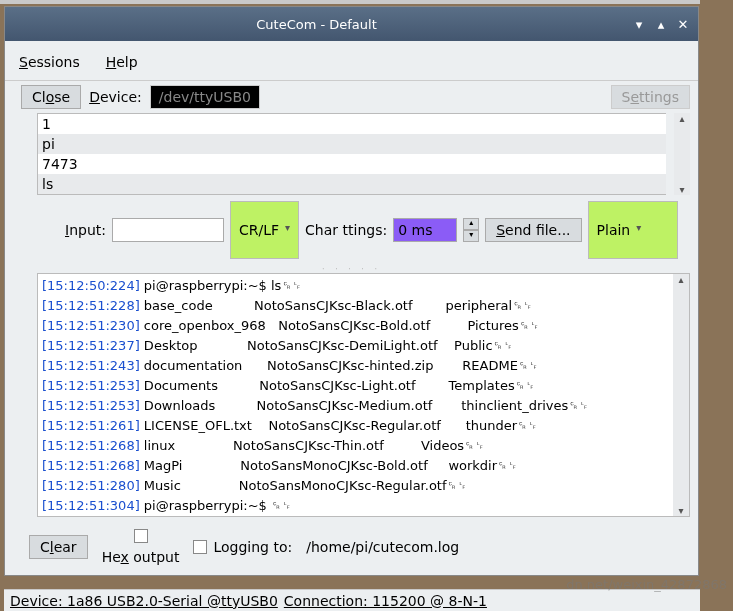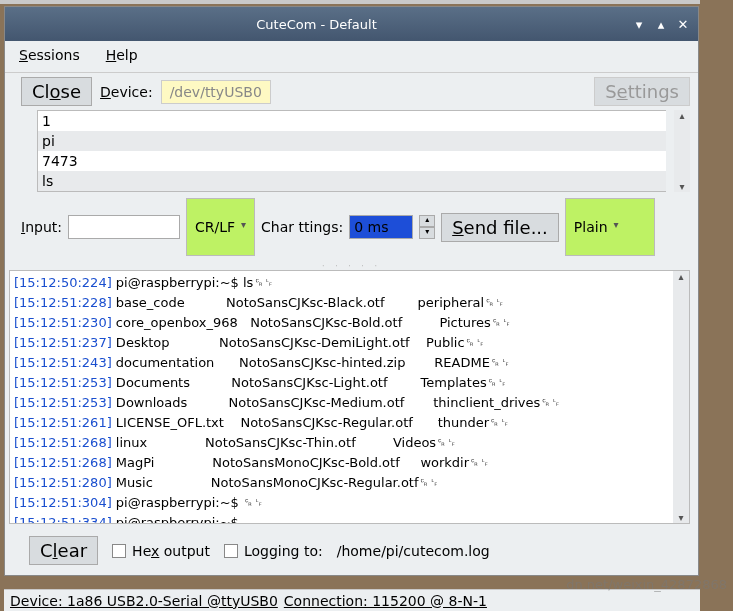--- a/index.html
+++ b/index.html
@@ -2,43 +2,43 @@
 <html><head>
   <meta charset="utf-8">
   <style>
     * { box-sizing: border-box; margin: 0; padding: 0; font-family: "DejaVu Sans", "Liberation Sans", sans-serif; }
     body { background: #8a7358; width: 733px; height: 611px; overflow: hidden; position: relative; }
     .window { position: absolute; left: 4px; top: 6px; width: 695px; height: 570px; background: #eceff1; border: 1px solid #888; display: flex; flex-direction: column; }
     .titlebar { background: #3c5a7a; background: linear-gradient(#5a6f87, #43566f); color: #fff; height: 34px; display: flex; align-items: center; font-size: 13px; }
     .titlebar .title { flex: 1; text-align: center; }
     .titlebar .wbtn { width: 22px; height: 18px; display: flex; align-items: center; justify-content: center; color: #fff; cursor: pointer; }
     .titlebar .wbtns { display: flex; padding-right: 4px; }
-    .menubar { height: 32px; display: flex; align-items: flex-start; padding: 4px 10px 2px 10px; font-size: 14px; gap: 18px; border-bottom: 1px solid #ccc; }
+    .menubar { height: 40px; display: flex; align-items: center; padding: 4px 10px 2px 10px; font-size: 14px; gap: 18px; border-bottom: 1px solid #ccc; }
     .menubar span { padding: 2px 4px; }
     .row1 { display: flex; align-items: center; padding: 4px 8px 4px 16px; gap: 8px; font-size: 14px; }
-    .btn { background: #d8dcdf; border: 1px solid #aaa; padding: 3px 10px; font-size: 18px; cursor: pointer; }
+    .btn { background: #d8dcdf; border: 1px solid #aaa; padding: 3px 10px; font-size: 14px; cursor: pointer; }
     .btn.dim { color: #999; border-color: #ccc; }
-    .combo { background: #fef9c3; border: 1px solid #ccc; padding: 3px 8px; font-size: 14px; color: #888; min-width: 110px; }
+    .combo { background: #000000; border: 1px solid #ccc; padding: 3px 8px; font-size: 14px; color: #888; min-width: 110px; }
     .flexgap { flex: 1; }
     .histbox { margin: 0 8px 0 16px; border: 1px solid #bbb; background: #fff; position: relative; }
     .histwrap { display: flex; }
     .histlist { flex: 1; }
     .histitem { font-size: 14px; padding: 2px 4px; }
     .histitem:nth-child(even) { background: #e8eaec; }
     .histitem:nth-child(odd)  { background: #fff; }
     .vscroll { width: 16px; background: #e8eaec; display: flex; flex-direction: column; justify-content: space-between; align-items: center; font-size: 10px; color: #555; }
-    .row2 { display: flex; align-items: center; padding: 6px 8px 6px 16px; gap: 6px; font-size: 14px; }
+    .row2 { display: flex; align-items: center; padding: 6px 8px 6px 16px; gap: 6px; font-size: 14px; margin-left: 44px; }
     .input-field { border: 1px solid #aaa; background: #fff; height: 24px; width: 112px; padding: 2px 4px; font-size: 14px; }
-    .spintxt { border: 1px solid #aaa; background: #1d4ed8; height: 24px; width: 64px; padding: 2px 4px; font-size: 14px; }
+    .spintxt { border: 1px solid #aaa; background: #8b5cf6; height: 24px; width: 64px; padding: 2px 4px; font-size: 14px; }
     .spinbtns { display: flex; flex-direction: column; }
     .spinbtns .sb { width: 16px; height: 12px; border: 1px solid #aaa; background: #d8dcdf; font-size: 8px; line-height: 8px; text-align: center; cursor: pointer; }
     .select { background: #bef264; border: 1px solid #bbb; padding: 20px 8px; font-size: 14px; display: flex; gapispatch: 6px; }
     .select .arrow { margin-left: 6px; font-size: 10px; color: #555; }
     .griphandle { text-align: center; color: #bbb; font-size: 8px; letter-spacing: 4px; height: 8px; }
-    .console { margin: 0 8px 4px 4px; border: 1px solid #bbb; background: #fff; flex: 1; display: flex; min-height: 0; }
+    .console { margin: 0 8px 4px 32px; border: 1px solid #bbb; background: #fff; flex: 1; display: flex; min-height: 0; }
     .conslines { flex: 1; overflow: hidden; padding: 2px 4px; font-size: 13px; line-height: 20px; white-space: pre; font-family: "DejaVu Sans","Liberation Sans",sans-serif; }
     .ts { color: #1a4fcf; }
     .row3 { display: flex; align-items: center; padding: 8px 8px 10px 24px; gap: 14px; font-size: 14px; }
     .chk { width: 14px; height: 14px; border: 1px solid #888; background: #fff; display: inline-block; vertical-align: middle; }
     .statusbar { position: absolute; bottom: 0; left: 4px; width: 696px; height: 22px; background: #eceff1; border-top: 1px solid #c9c9c9; display: flex; align-items: center; font-size: 14px; padding: 0 6px; gap: 6px; text-decoration: underline; }
     .watermark { position: absolute; right: 6px; bottom: 19px; color: rgba(120,120,120,0.55); font-size: 13px; }
     u.ul { text-decoration: underline; }
     .edge-top { position:absolute; top:0; left:0; width:700px; height:4px; background:#c9c9c9; }
   </style>
 </head>
@@ -109,21 +109,21 @@
   <div class="console">
     <div class="conslines" id="conslines"><div><span class="ts">[15:12:50:224]</span><span> pi@raspberrypi:~$ ls␍␊</span></div><div><span class="ts">[15:12:51:228]</span><span> base_code          NotoSansCJKsc-Black.otf        peripheral␍␊</span></div><div><span class="ts">[15:12:51:230]</span><span> core_openbox_968   NotoSansCJKsc-Bold.otf         Pictures␍␊</span></div><div><span class="ts">[15:12:51:237]</span><span> Desktop            NotoSansCJKsc-DemiLight.otf    Public␍␊</span></div><div><span class="ts">[15:12:51:243]</span><span> documentation      NotoSansCJKsc-hinted.zip       README␍␊</span></div><div><span class="ts">[15:12:51:253]</span><span> Documents          NotoSansCJKsc-Light.otf        Templates␍␊</span></div><div><span class="ts">[15:12:51:253]</span><span> Downloads          NotoSansCJKsc-Medium.otf       thinclient_drives␍␊</span></div><div><span class="ts">[15:12:51:261]</span><span> LICENSE_OFL.txt    NotoSansCJKsc-Regular.otf      thunder␍␊</span></div><div><span class="ts">[15:12:51:268]</span><span> linux              NotoSansCJKsc-Thin.otf         Videos␍␊</span></div><div><span class="ts">[15:12:51:268]</span><span> MagPi              NotoSansMonoCJKsc-Bold.otf     workdir␍␊</span></div><div><span class="ts">[15:12:51:280]</span><span> Music              NotoSansMonoCJKsc-Regular.otf␍␊</span></div><div><span class="ts">[15:12:51:304]</span><span> pi@raspberrypi:~$ ␍␊</span></div><div><span class="ts">[15:12:51:334]</span><span> pi@raspberrypi:~$ </span></div></div>
     <div class="vscroll">
       <span>▴</span>
       <span>▾</span>
     </div>
   </div>
 
   <div class="row3">
     <button class="btn">C<u class="ul">l</u>ear</button>
-    <span style="display:flex;align-items:center;gap:6px;">
+    <span style="display:flex;align-items:center;gap:6px;flex-direction:column;">
       <span class="chk"></span>
       <span>He<u class="ul">x</u> output</span>
     </span>
     <span style="display:flex;align-items:center;gap:6px;">
       <span class="chk"></span>
       <span>Logging to:</span>
     </span>
     <span>/home/pi/cutecom.log</span>
   </div>
 </div>

